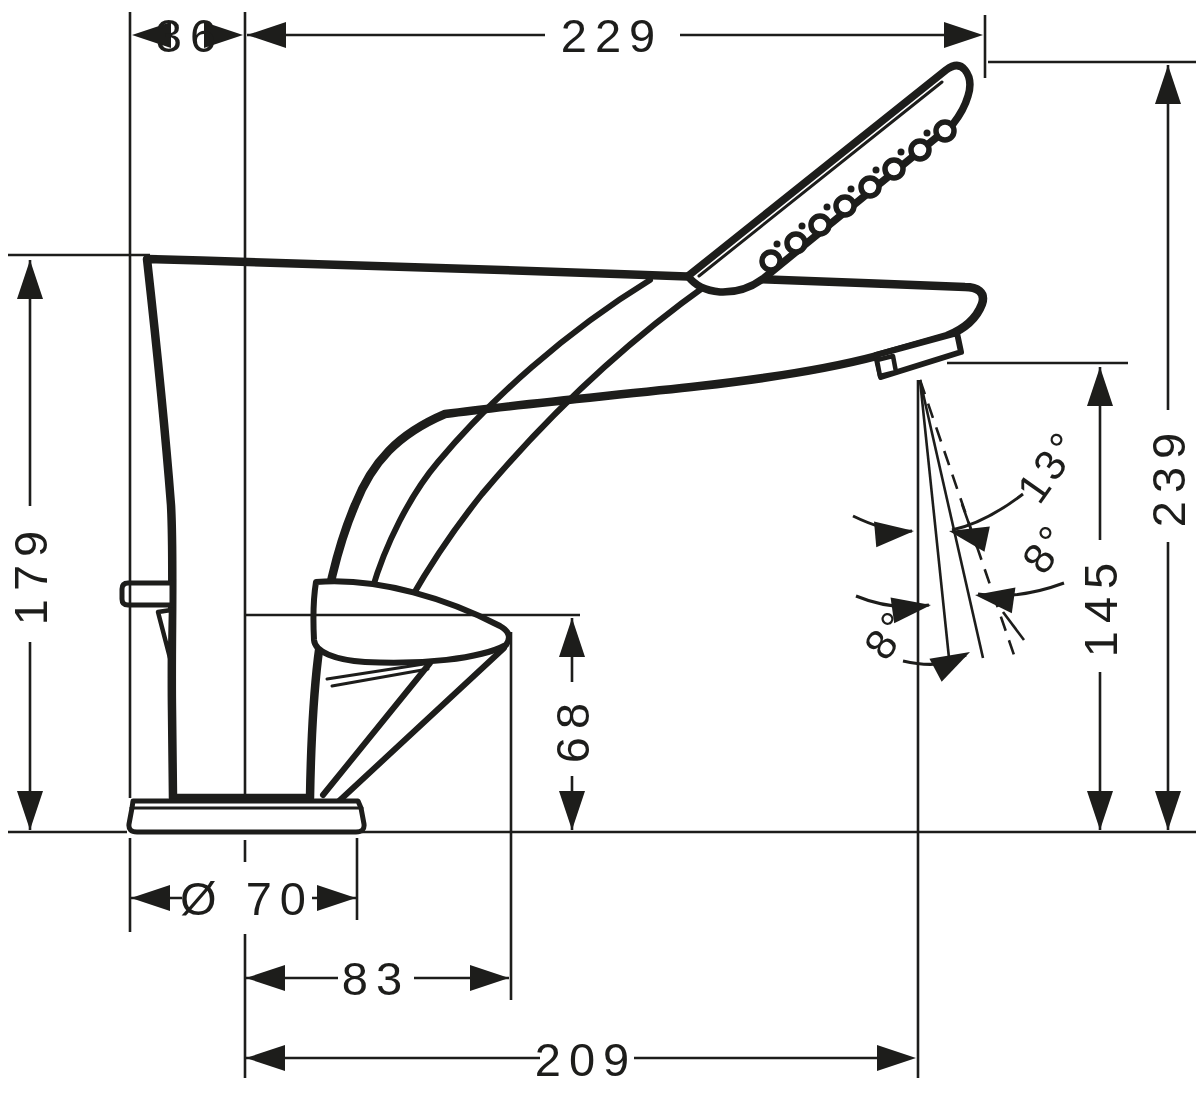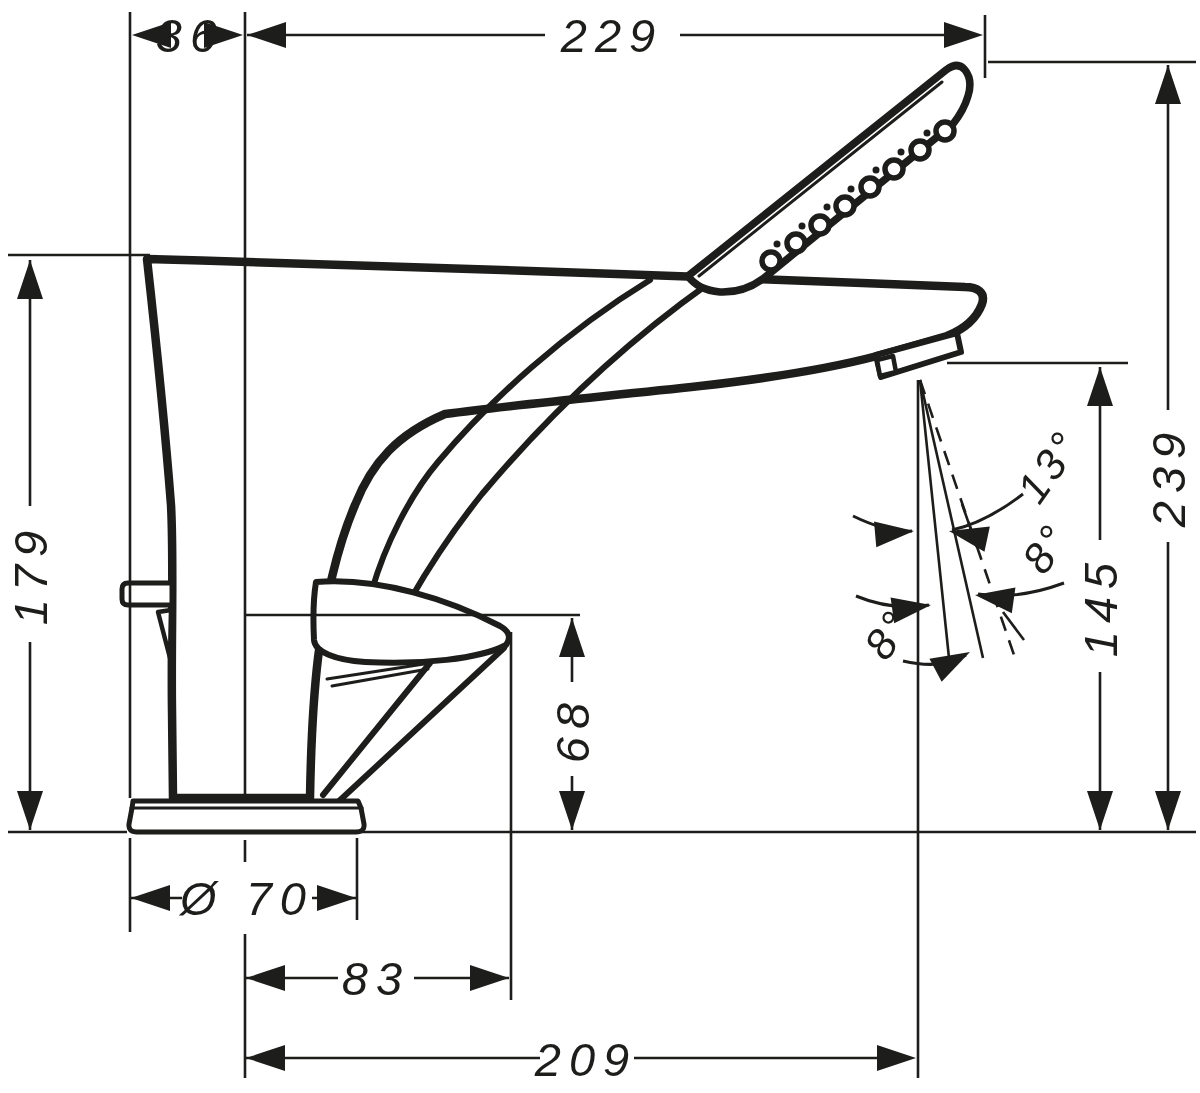--- a/index.html
+++ b/index.html
@@ -1,16 +1,16 @@
 <!DOCTYPE html>
 <html><head>
 <meta charset="utf-8">
 <style>
   html,body{margin:0;padding:0;background:#ffffff;}
-  .stage{width:1200px;height:1091px;position:relative;background:#fff;overflow:hidden;font-style:italic;}
+  .stage{width:1200px;height:1091px;position:relative;background:#fff;overflow:hidden;}
   svg{display:block;}
   text{font-family:"Liberation Sans", sans-serif;fill:#1d1d1b;}
   .dim{font-size:47px;letter-spacing:8px;}
   .ang{font-size:43px;letter-spacing:4px;}
   .outline{fill:#ffffff;stroke:#1d1d1b;stroke-width:8.5;stroke-linejoin:round;stroke-linecap:round;}
   .inner6{fill:none;stroke:#1d1d1b;stroke-width:6;stroke-linecap:round;}
   .inner3{fill:none;stroke:#1d1d1b;stroke-width:3;stroke-linecap:round;}
   .part{fill:#ffffff;stroke:#1d1d1b;stroke-width:6;stroke-linejoin:round;}
   .thin{fill:none;stroke:#1d1d1b;stroke-width:2.6;}
   .arc{fill:none;stroke:#1d1d1b;stroke-width:3;}

